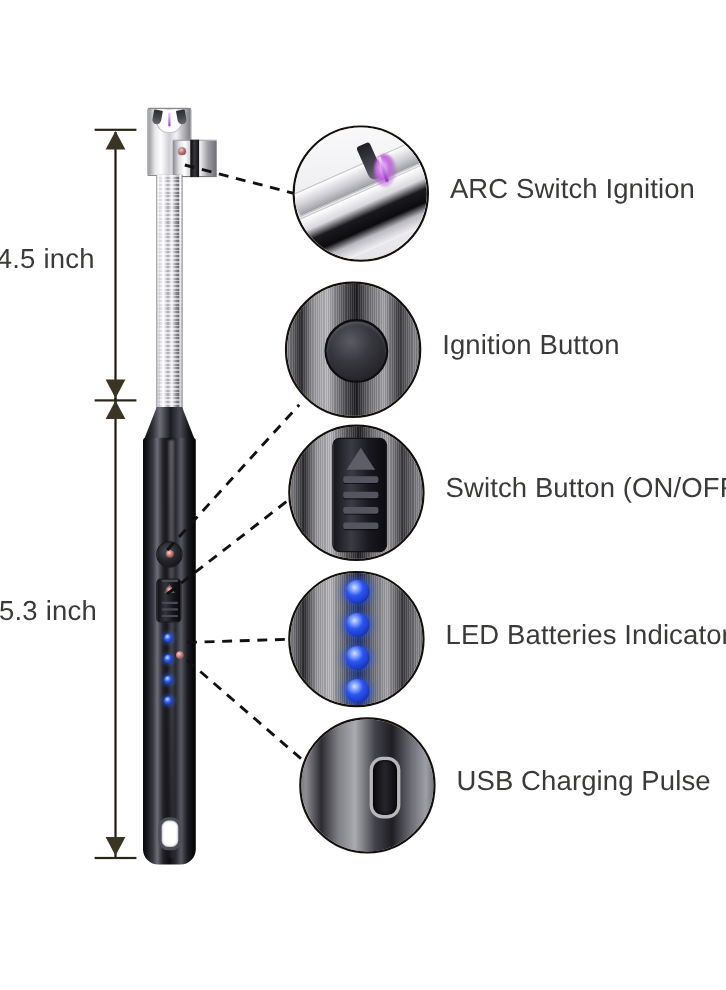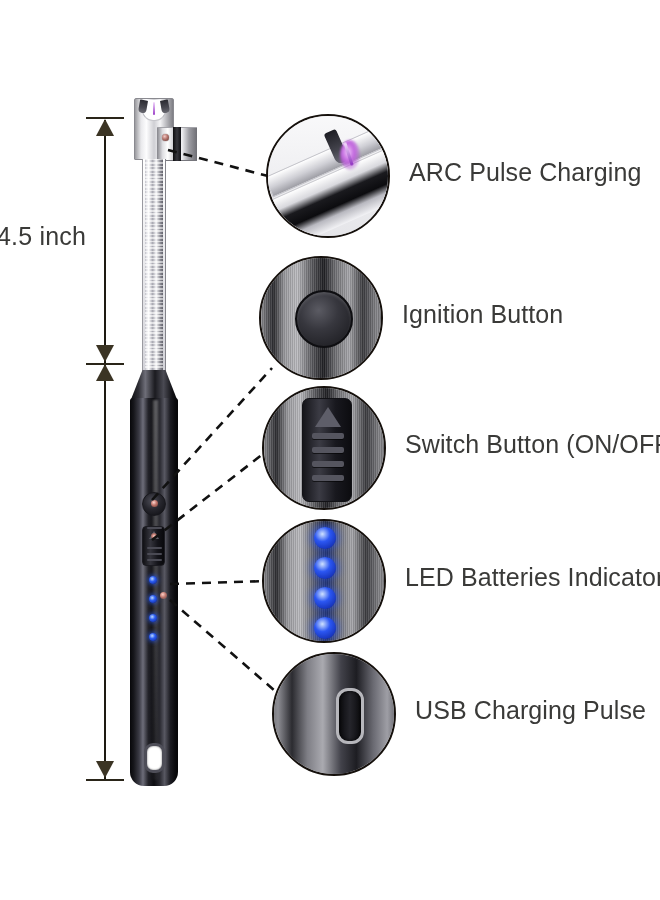--- a/index.html
+++ b/index.html
@@ -342,20 +342,21 @@
       #aaaab0 42%, #42424a 55%, #1d1d22 66%, #6a6a72 78%,
       #9e9ea5 88%, #3c3c43 100%);
   }
 </style>
 </head>
 <body>
 
 <div id="stage">
 
   <div class="dim-text" id="dim-top-text">4.5 inch</div>
+  <div class="dim-text" id="dim-bot-text">5.3 inch</div>
 
   <div class="dim-line" id="dim-line-top"></div>
   <div class="dim-line" id="dim-line-bot"></div>
 
   <div class="tick" id="tick-top"></div>
   <div class="tick" id="tick-mid"></div>
   <div class="tick" id="tick-bot"></div>
 
   <div class="tri tri-up" id="tri-a"></div>
   <div class="tri tri-down" id="tri-b"></div>
@@ -415,21 +416,21 @@
 
   <div class="callout" style="left:266px; top:114px;">
     <div class="callout-circle">
       <div class="c1-body"></div>
       <div class="c1-bar"></div>
       <div class="c1-bar2"></div>
       <div class="c1-prong"></div>
       <div class="c1-arc"></div>
       <div class="c1-arc-core"></div>
     </div>
-    <div class="callout-label">ARC Pulse Charging</div>
+    <div class="callout-label">ARC Switch Ignition</div>
   </div>
 
   <div class="callout" style="left:259px; top:256px;">
     <div class="callout-circle">
       <div class="brushed"></div>
       <div class="c2-btn"></div>
     </div>
     <div class="callout-label">Ignition Button</div>
   </div>
 

